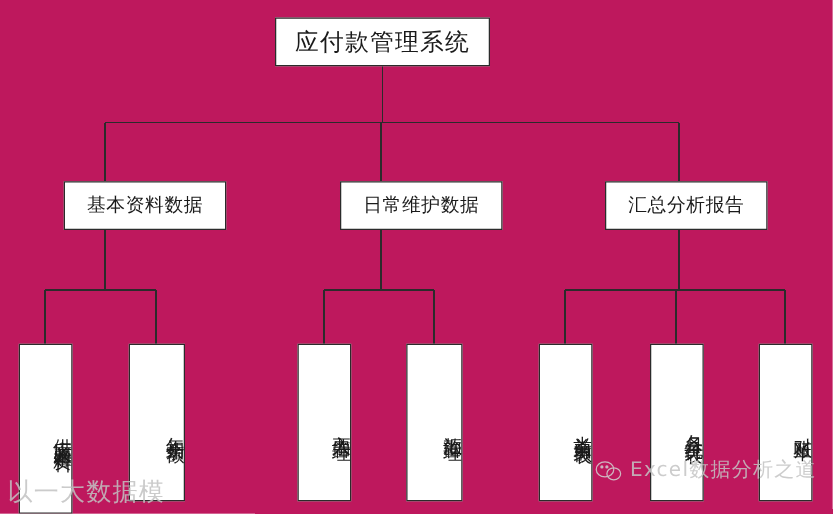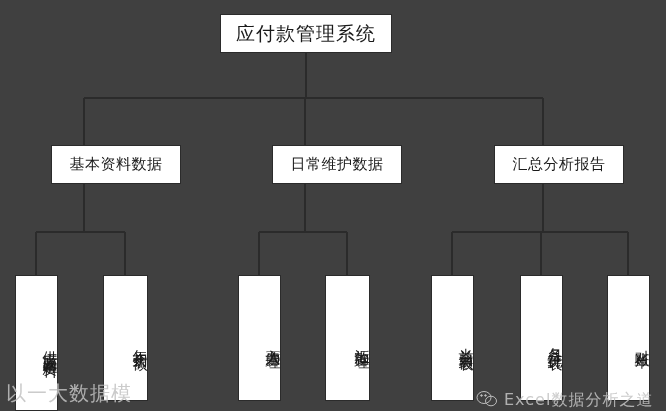--- a/index.html
+++ b/index.html
@@ -5,21 +5,21 @@
   html,body{margin:0;padding:0;}
   body{
     width:666px;height:411px;
     background:#ffffff;
     font-family:"DejaVu Sans","Liberation Sans",sans-serif;
     overflow:hidden;
   }
   #diagram{
     position:relative;
     width:666px;height:411px;
-    background:#404040;
+    background:#be185d;
   }
   svg.connectors{
     position:absolute;left:0;top:0;
     width:666px;height:411px;
     pointer-events:none;
   }
   .node{
     position:absolute;
     box-sizing:border-box;
     background:#ffffff;
@@ -36,21 +36,21 @@
     letter-spacing:1px;
   }
   .node.level2{
     top:145px;height:39px;
     font-size:15px;
     letter-spacing:0.5px;
     margin-left:32px;
   }
   .node.l2-a{left:19px;width:130px;}
   .node.l2-b{left:240px;width:130px;}
-  .node.l2-c{left:462px;width:130px;}
+  .node.l2-c{left:452px;width:130px;}
 
   .node.leaf{
     top:275px;
     font-size:15px;
     writing-mode:vertical-rl;
     text-orientation:upright;
     letter-spacing:2px;
     line-height:1.05;
     padding-top:6px;
     align-items:flex-start;
@@ -67,21 +67,21 @@
     position:absolute;
     z-index:5;
     color:#c9c9c9;
     opacity:.85;
     font-size:15px;
     letter-spacing:1px;
     white-space:nowrap;
     user-select:none;
   }
   .wm-left{left:6px;top:380px;font-size:20px;color:#c2c2c2;}
-  .wm-right{left:476px;top:366px;display:flex;align-items:flex-start;gap:6px;margin-top:24px;}
+  .wm-right{left:476px;top:366px;display:flex;align-items:center;gap:6px;}
   .wm-right .wm-text{color:#c4c4c4;font-size:16px;}
   .wm-logo{display:block;}
 </style>
 </head>
 <body>
 
 <div id="diagram">
 
   <svg class="connectors" viewBox="0 0 666 411" xmlns="http://www.w3.org/2000/svg">
     <g stroke="#2b2b2b" stroke-width="1.4" fill="none" shape-rendering="crispEdges">

